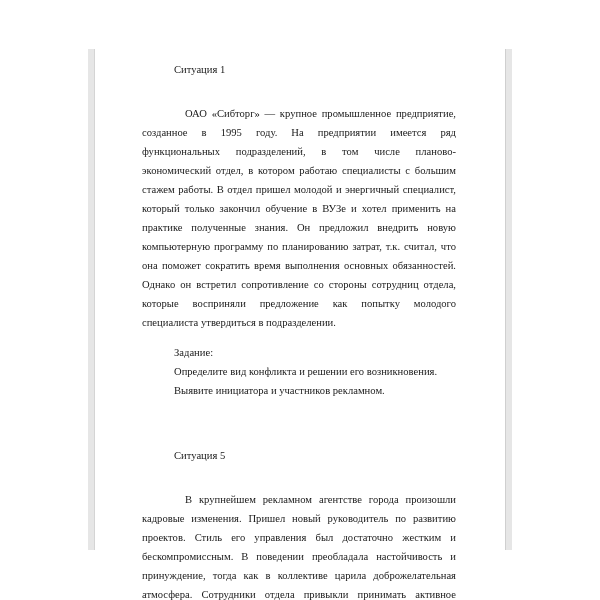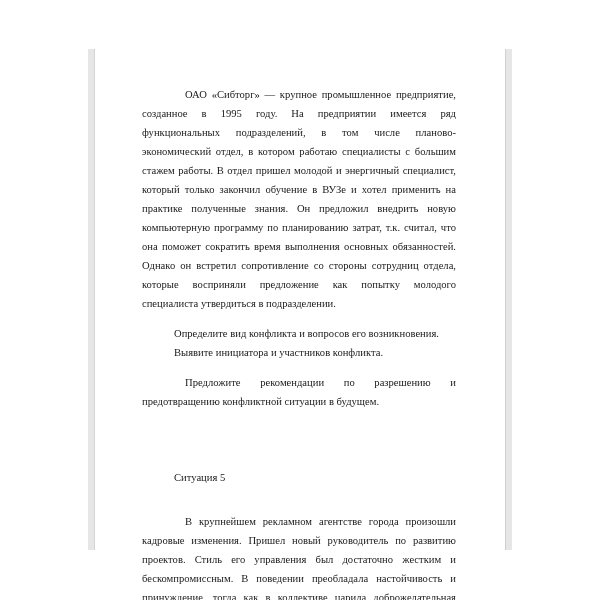--- a/index.html
+++ b/index.html
@@ -17,23 +17,24 @@
   .ind { margin:0; text-indent:43px; }
 </style>
 </head>
 <body>
 
 <div class="viewer">
   <div class="edge left"></div>
   <div class="edge right"></div>
 
   <div class="page">
+    <p class="heading">Ситуация 1</p>
     <div class="gap1"></div>
     <p class="p">ОАО «Сибторг» — крупное промышленное предприятие, созданное в 1995 году.  На предприятии имеется ряд функциональных подразделений, в том числе планово-экономический отдел, в котором работаю специалисты с большим стажем работы. В отдел пришел молодой и энергичный специалист, который только закончил обучение в ВУЗе и хотел применить на практике полученные знания. Он предложил внедрить новую компьютерную программу по планированию затрат, т.к. считал, что она поможет сократить время выполнения основных обязанностей. Однако он встретил сопротивление со стороны сотрудниц отдела, которые восприняли предложение как попытку молодого специалиста утвердиться в подразделении.</p>
-    <p class="ind">Определите вид конфликта и вопросов его возникновения.</p>
-    <p class="ind">Выявите инициатора и участников конфликта.</p>
-    <p class="p">Предложите рекомендации по разрешению и предотвращению конфликтной ситуации в будущем.</p>
+    <p class="ind">Задание:</p>
+    <p class="ind">Определите вид конфликта и решении его возникновения.</p>
+    <p class="ind">Выявите инициатора и участников рекламном.</p>
     <div class="gap2"></div>
     <p class="heading">Ситуация 5</p>
     <div class="gap1"></div>
     <p class="p">В крупнейшем рекламном агентстве города произошли кадровые изменения. Пришел новый руководитель по развитию проектов. Стиль его управления был достаточно жестким и бескомпромиссным. В поведении преобладала настойчивость и принуждение, тогда как в коллективе царила доброжелательная атмосфера. Сотрудники отдела привыкли принимать активное участие в решении важных вопросов, что соответствует внутренней</p>
   </div>
 </div>
 
 </body></html>

